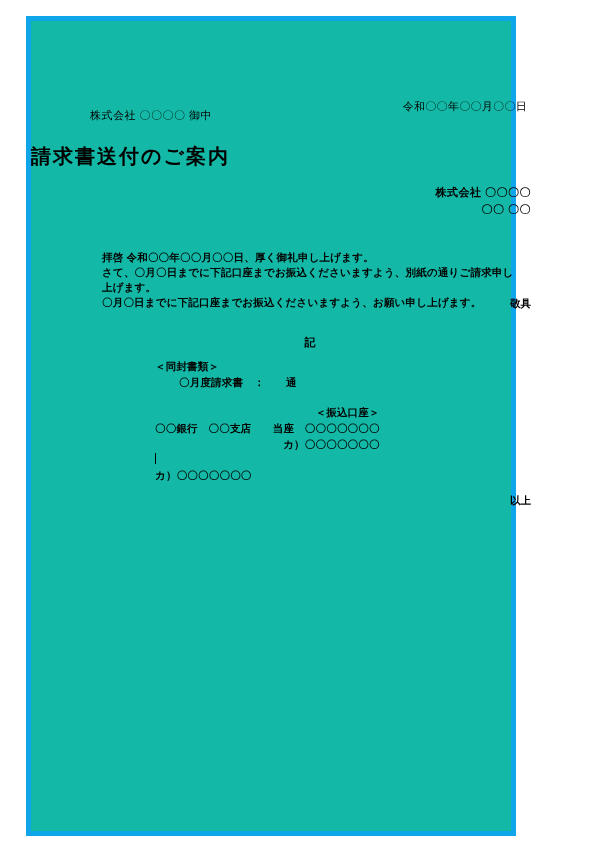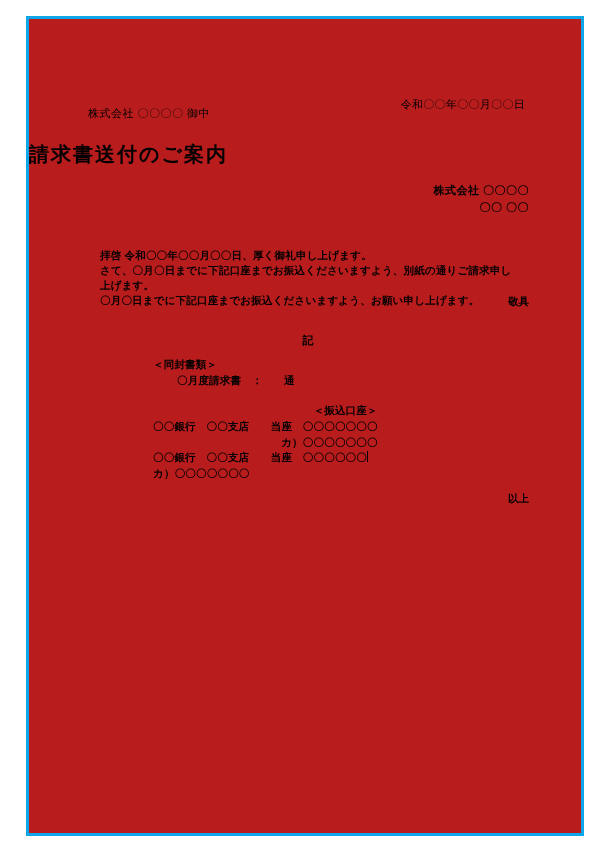--- a/index.html
+++ b/index.html
@@ -17,24 +17,24 @@
   .page {
     position: relative;
     width: 610px;
     height: 855px;
     background: #ffffff;
   }
   .sheet {
     position: absolute;
     left: 26px;
     top: 16px;
-    width: 558px;
+    width: 490px;
     height: 820px;
-    background: #b91c1c;
-    border: 3px solid #0ea5e9;
+    background: #14b8a6;
+    border: 5px solid #0ea5e9;
     box-sizing: border-box;
   }
   .doc {
     position: absolute;
     left: 0;
     top: 0;
     width: 558px;
     height: 820px;
   }
   .date {
@@ -163,21 +163,21 @@
         <div class="indent-item">〇月度請求書　：　　通</div>
       </div>
 
       <div class="section sec-bank">
         <div>＜振込口座＞</div>
         <div>〇〇銀行　〇〇支店　　当座　〇〇〇〇〇〇〇</div>
         <div>カ）〇〇〇〇〇〇〇</div>
       </div>
 
       <div class="section sec-bank2">
-        <div><span>〇〇銀行　〇〇支店　　当座　〇〇〇〇〇〇</span><span class="caret"></span></div>
+        <div><span class="caret"></span></div>
         <div>カ）〇〇〇〇〇〇〇</div>
       </div>
 
       <div class="end-mark">以上</div>
 
     </div>
   </div>
 </div>
 
 </body></html>

